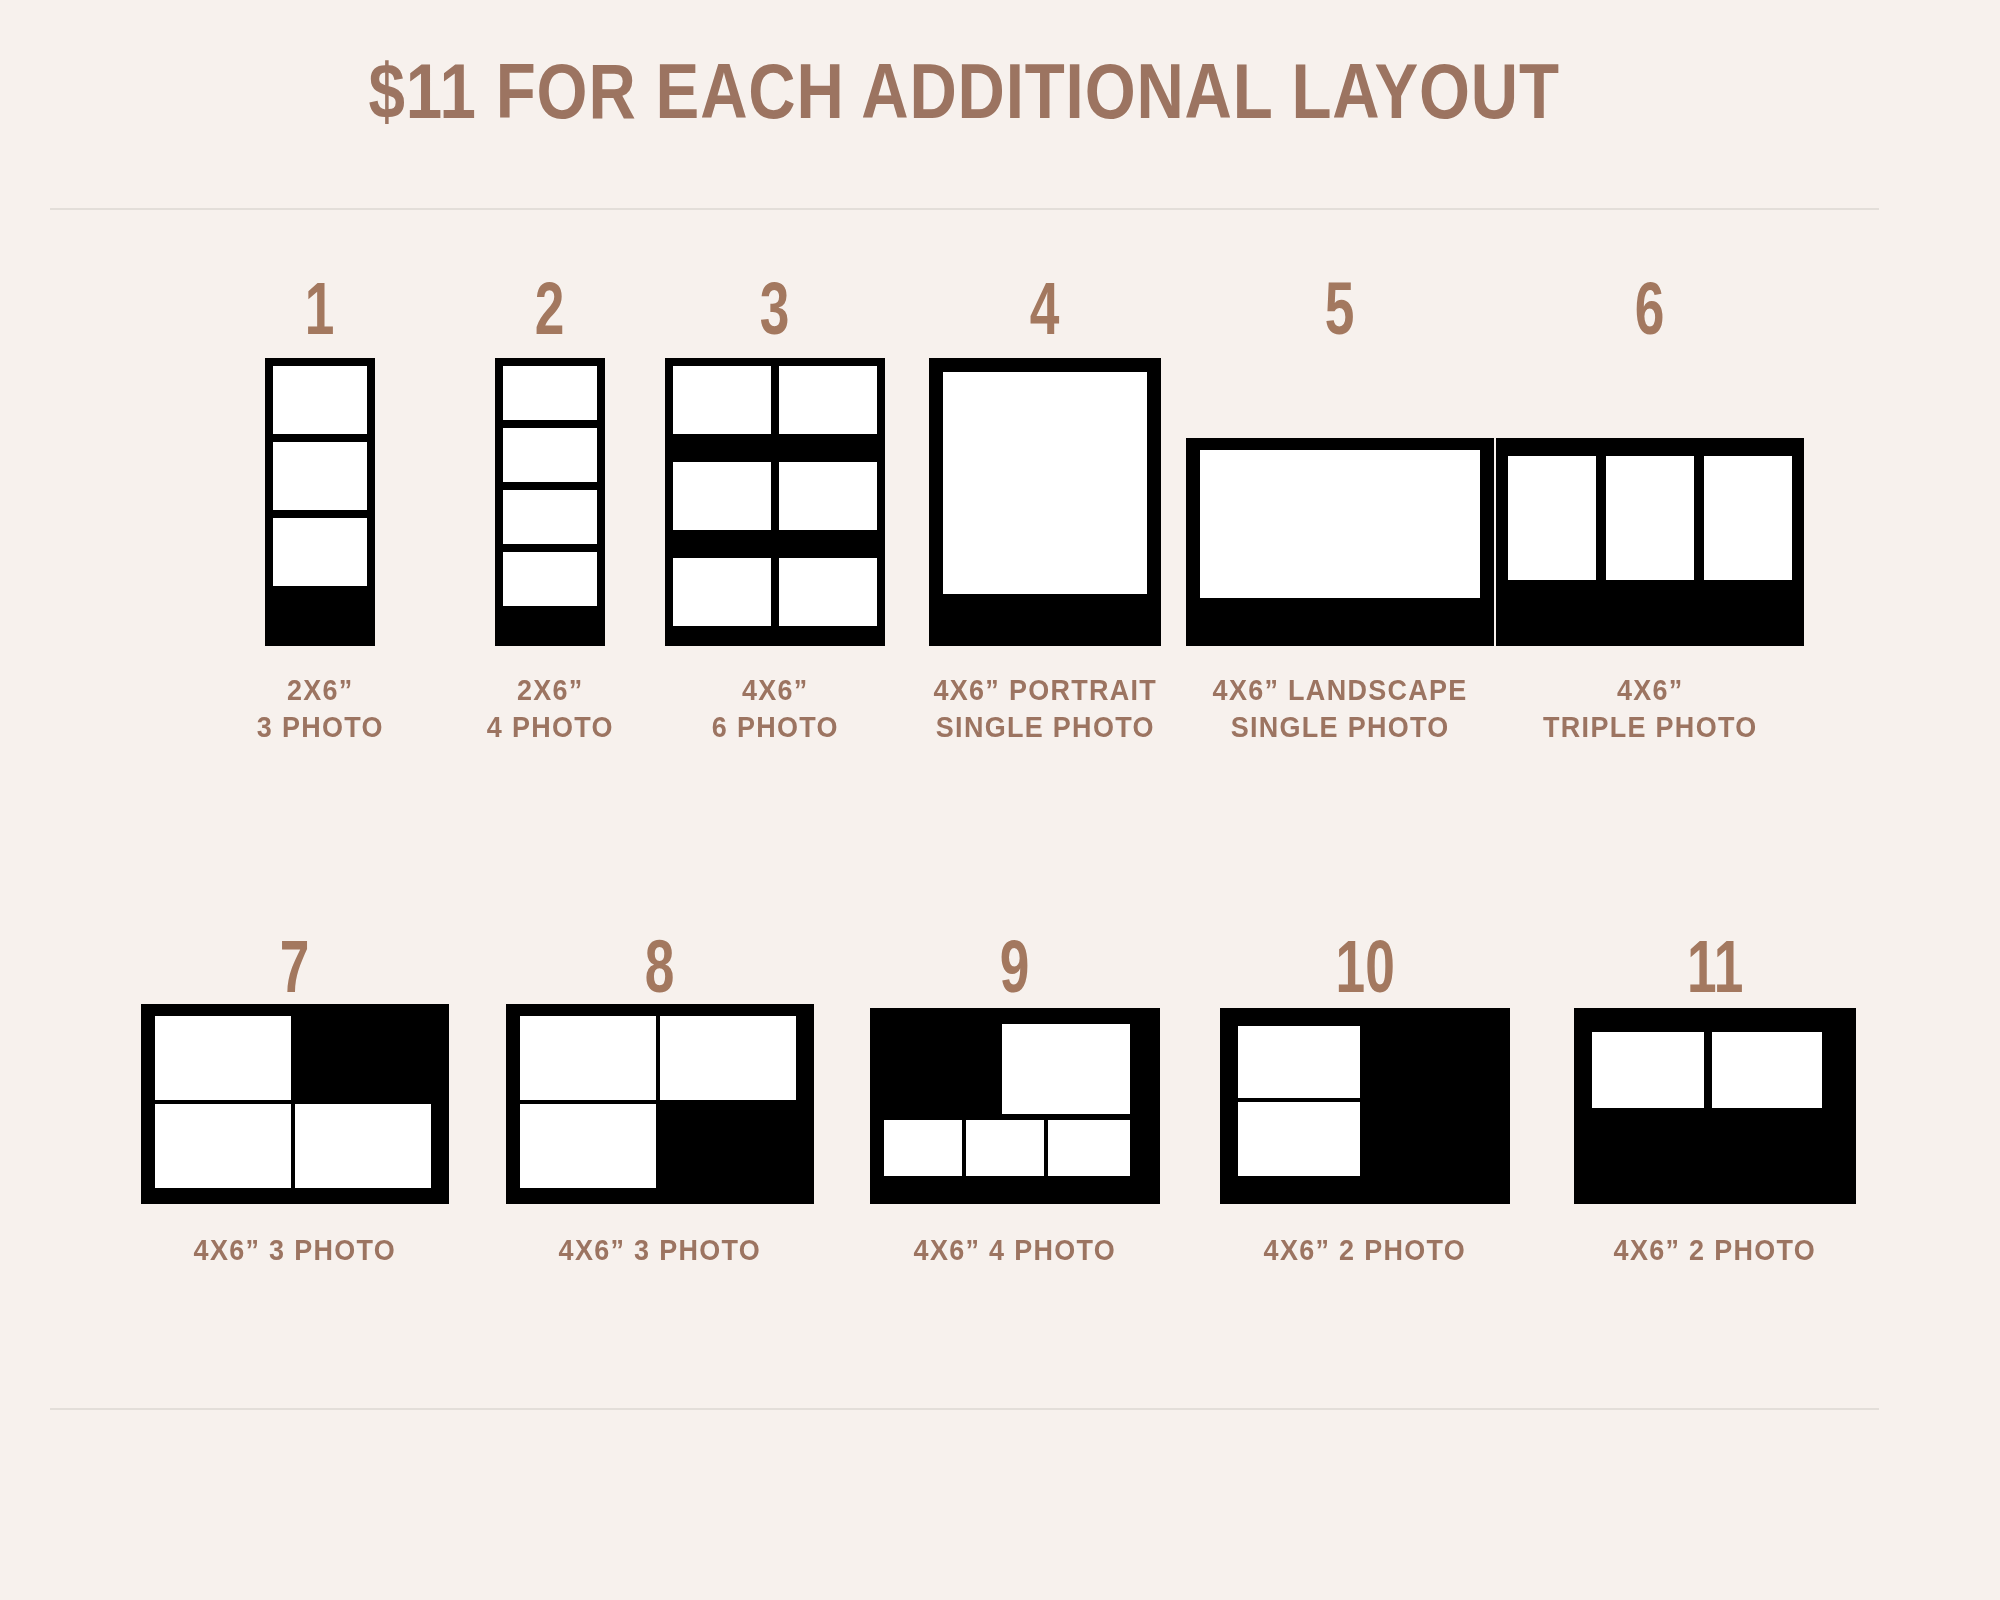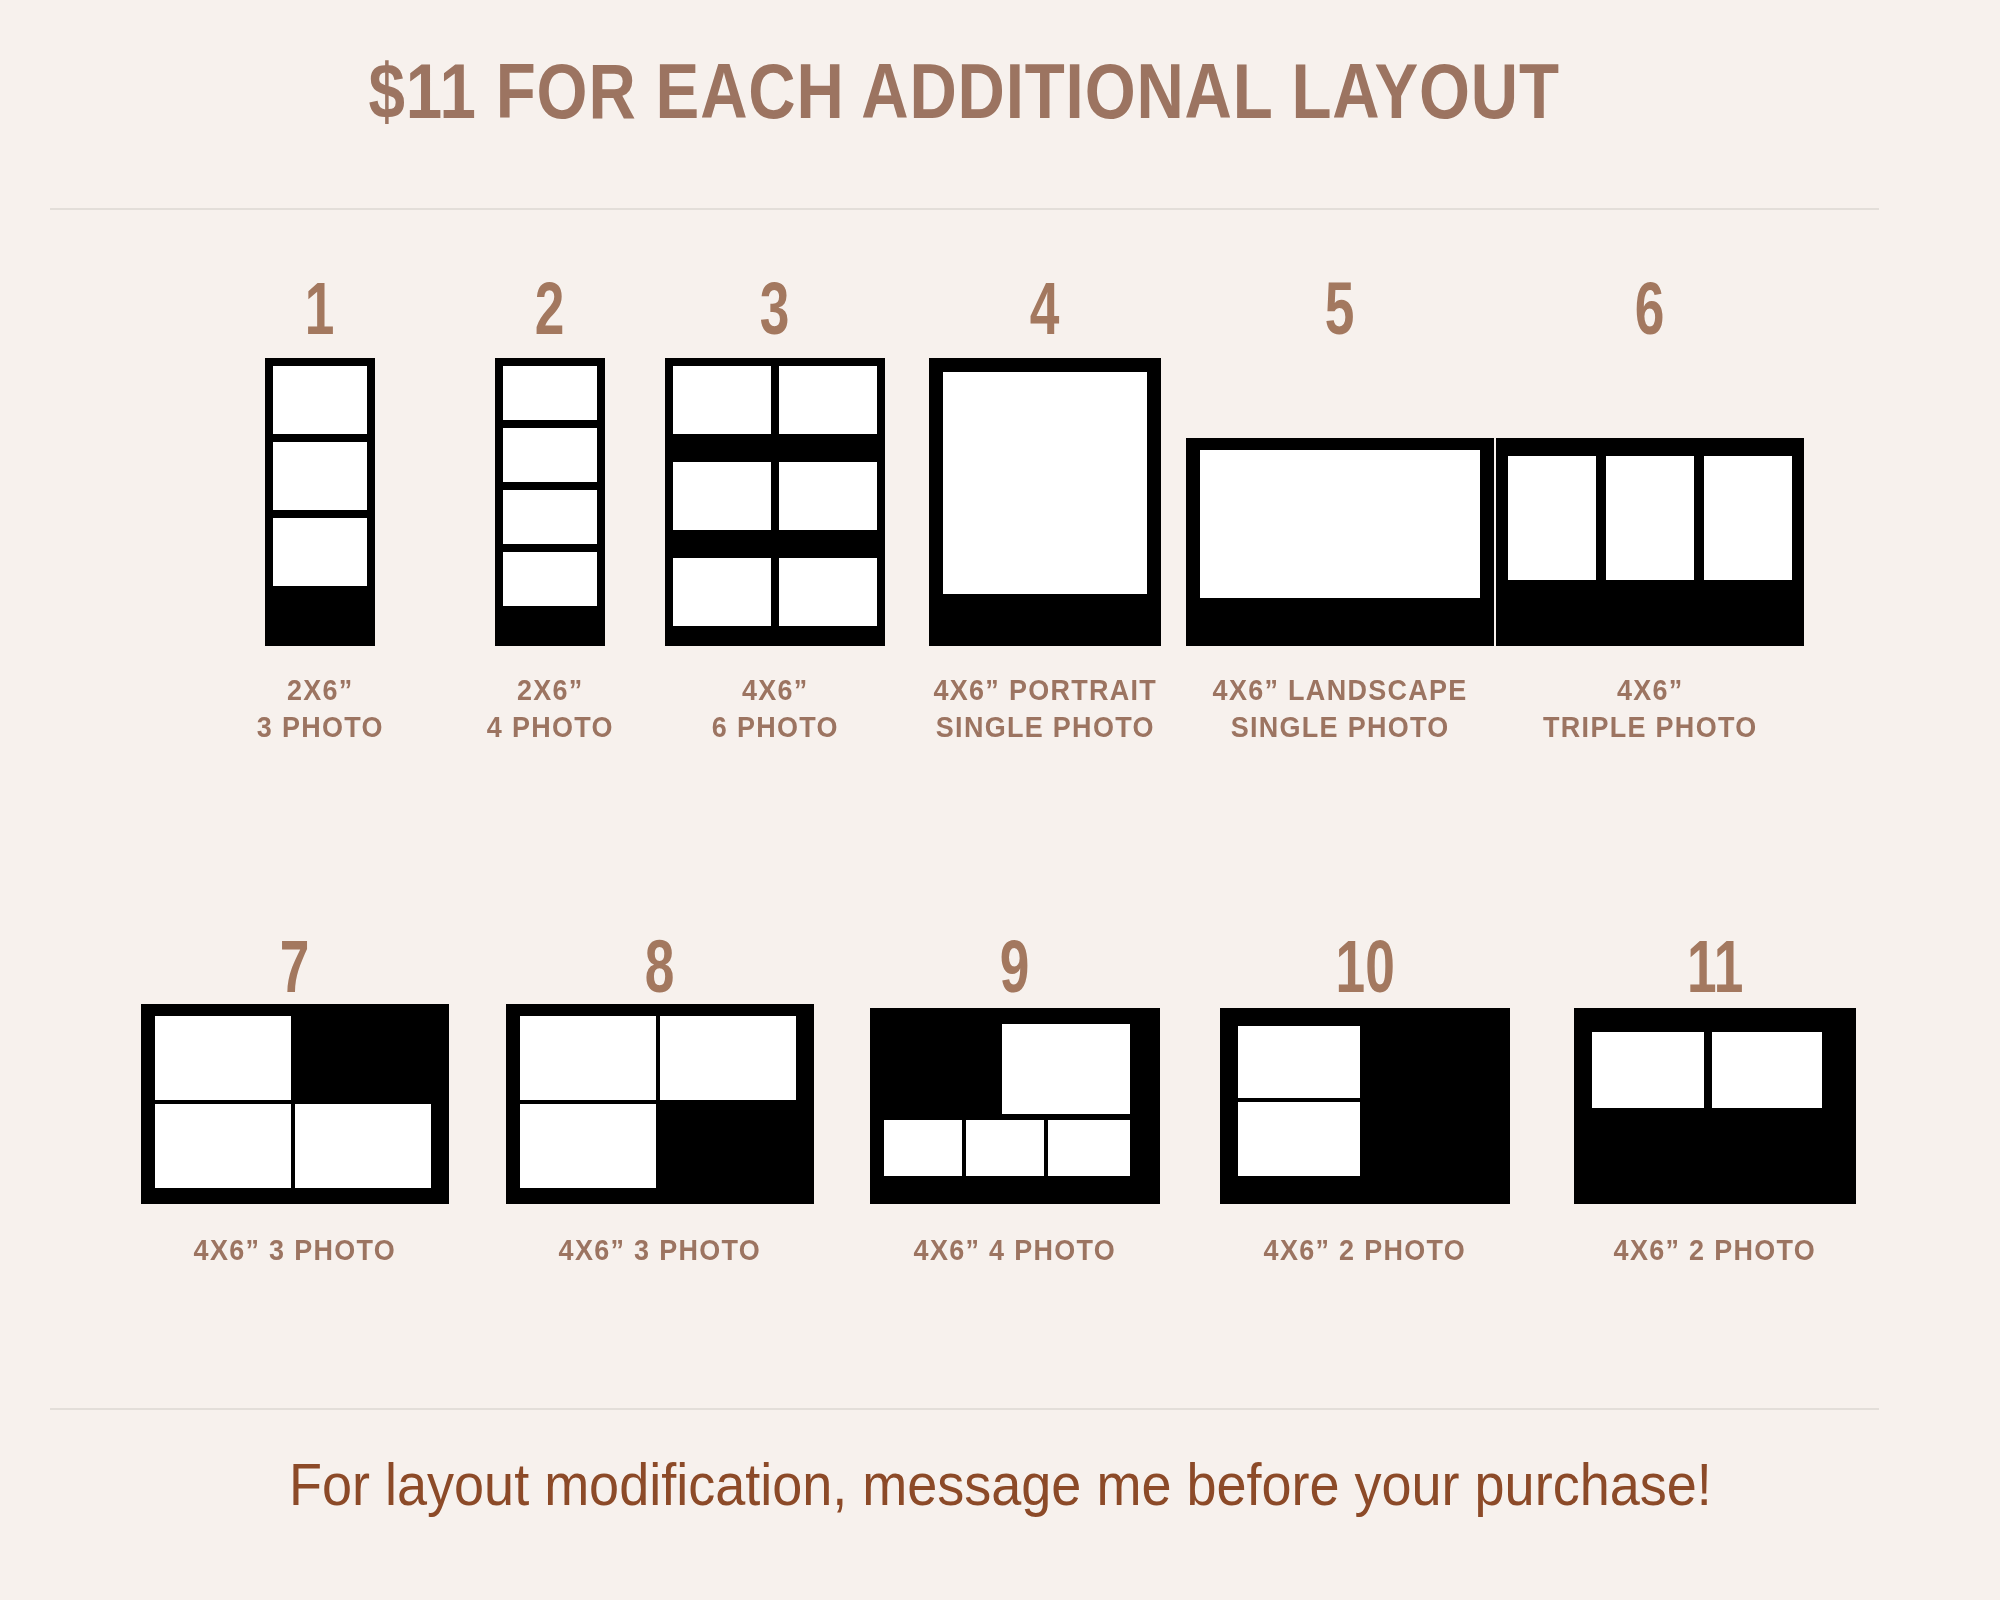--- a/index.html
+++ b/index.html
@@ -307,17 +307,14 @@
           <div class="ph" style="left:138px;top:24px;width:110px;height:76px;"></div>
         </div>
       </div>
       <div class="caption" style="margin-top:28px;">4X6” 2 PHOTO</div>
     </div>
 
   </div>
 
   <div class="divider bottom"></div>
 
-  <div class="footer">
-    <div class="footer-text">For layout modification, message me before your purchase!</div>
-  </div>
 
 </div>
 
 </body></html>

